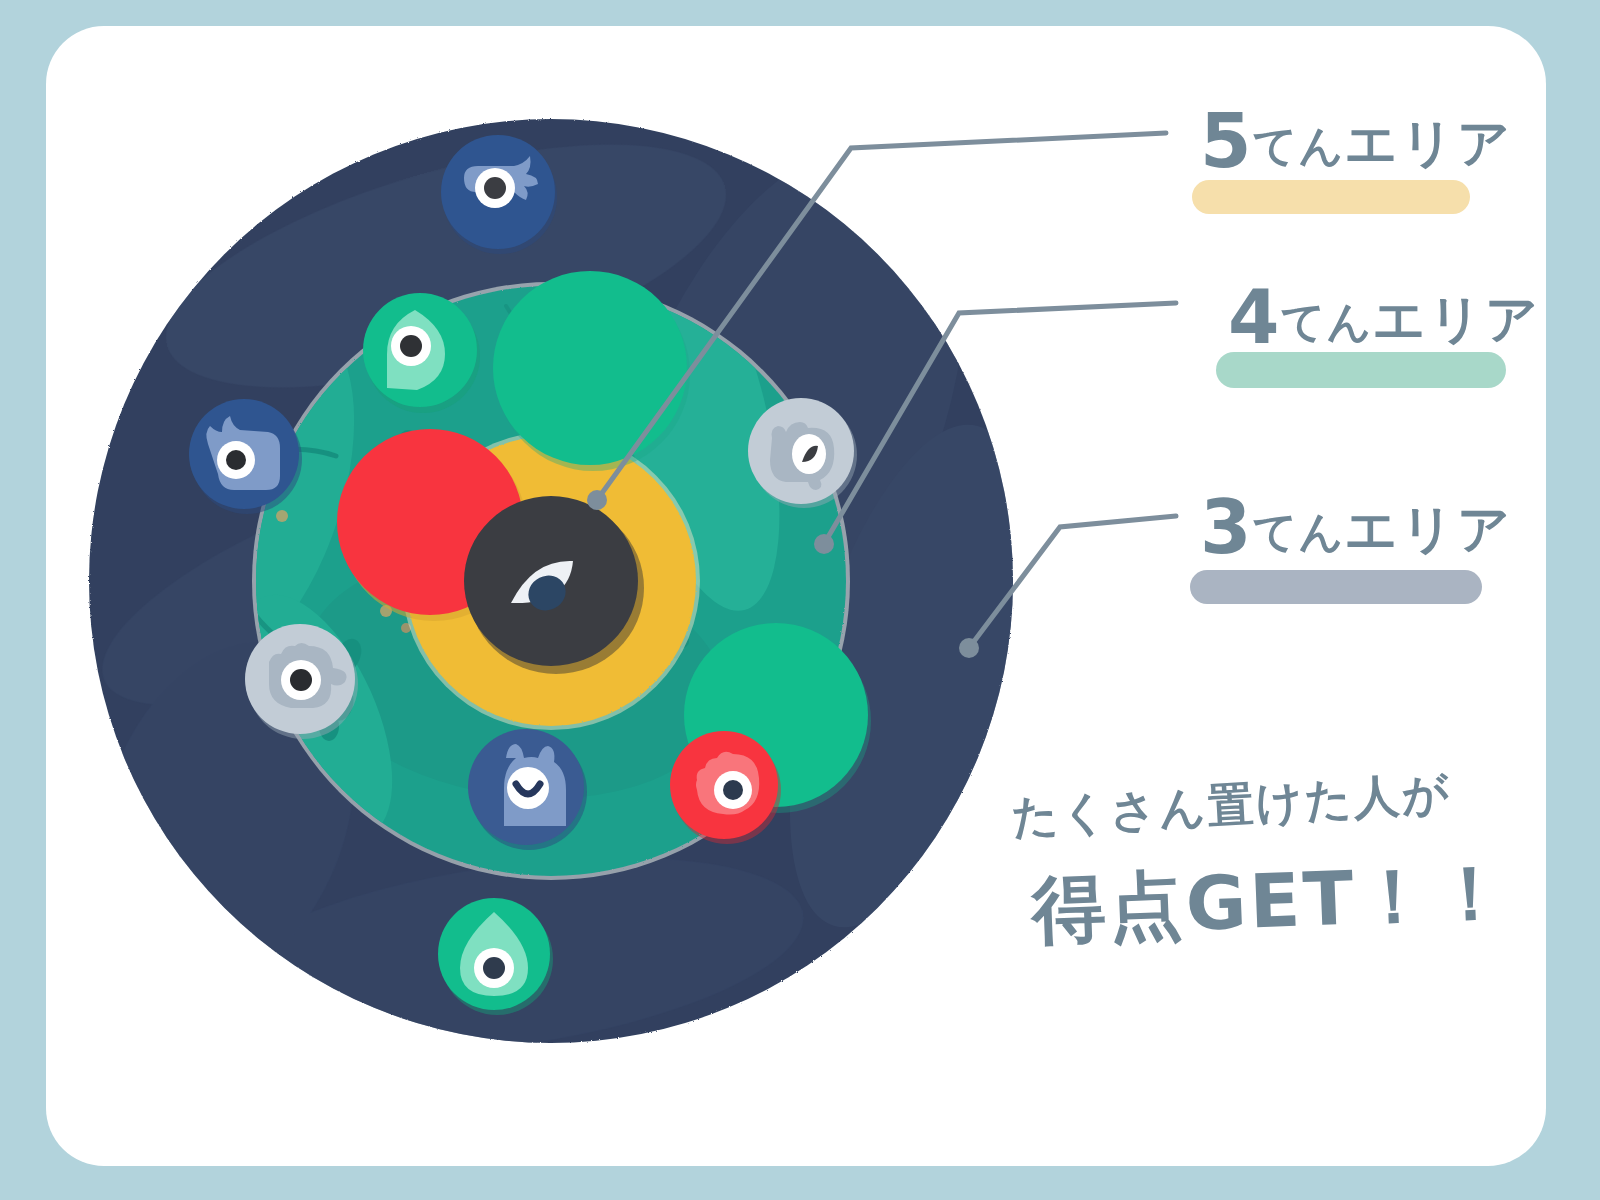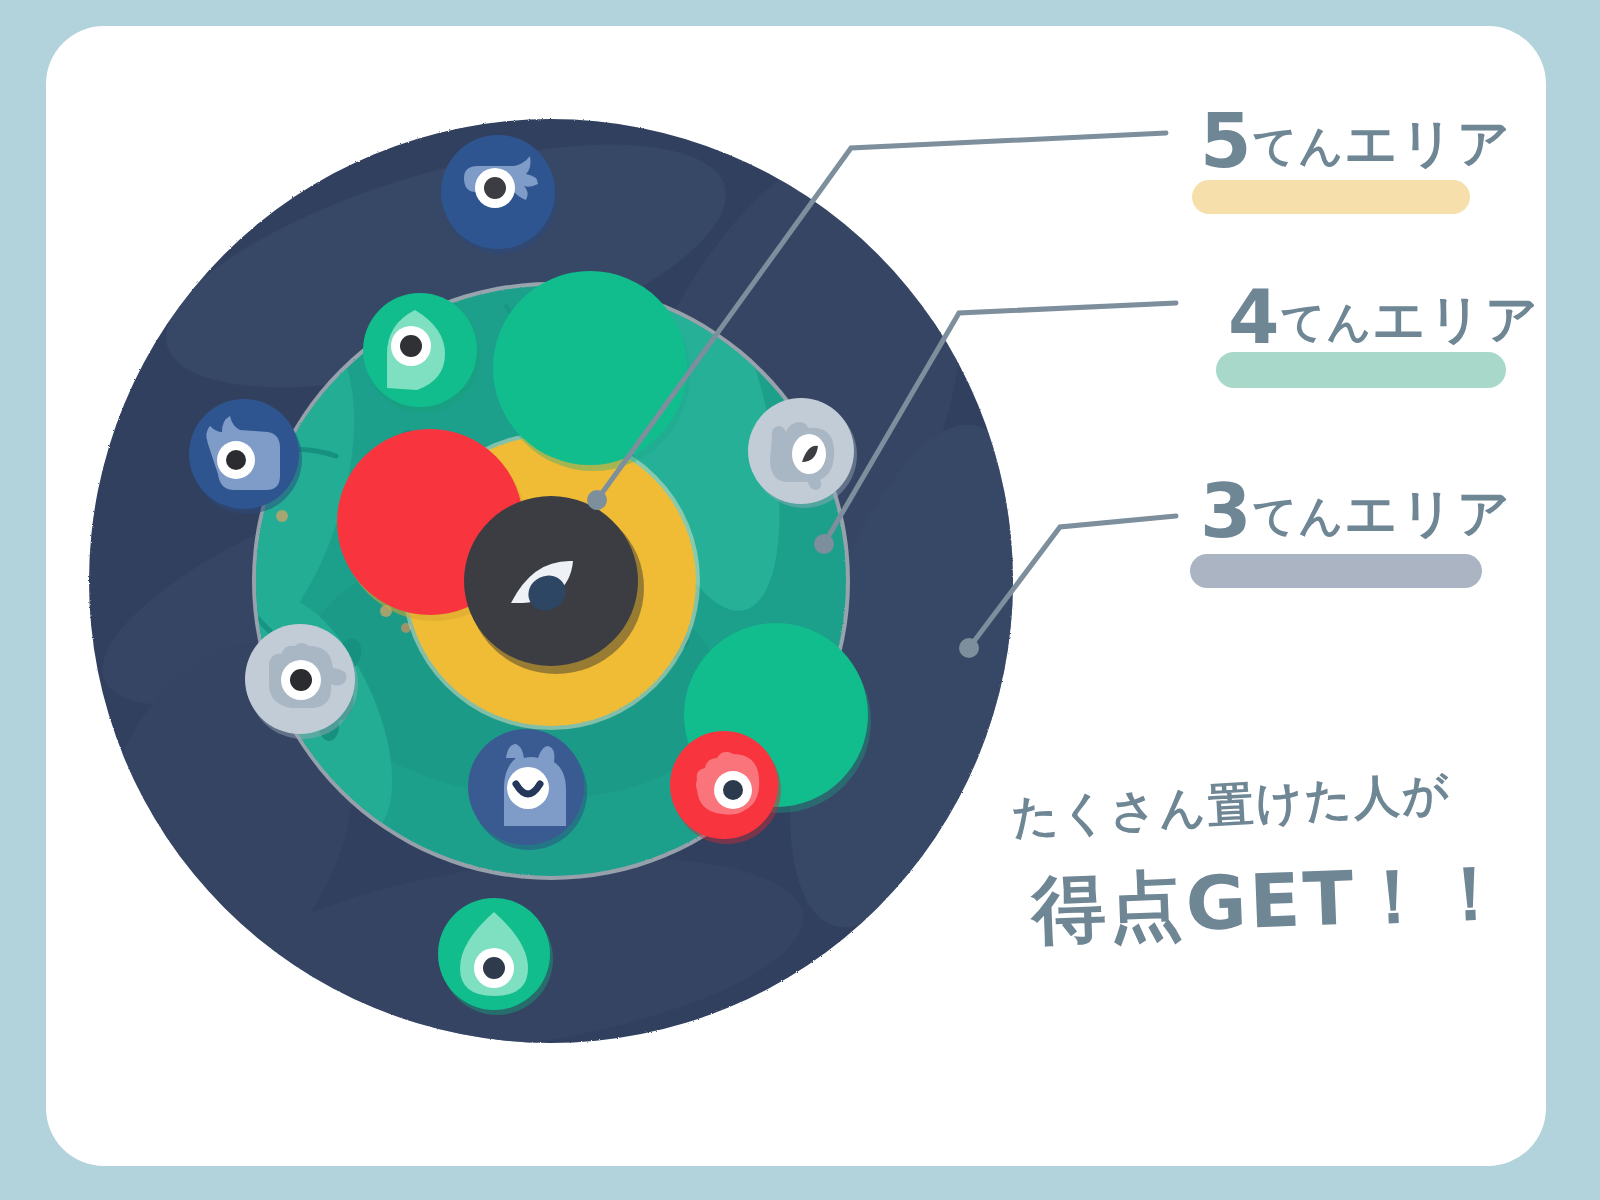--- a/index.html
+++ b/index.html
@@ -273,21 +273,21 @@
     </div>
   </div>
 
   <div class="legend-item" style="left:1206px;top:280px;margin-left:22px;">
     <div class="hl" style="left:-12px;top:72px;width:290px;height:36px;background:#a8d8c9;"></div>
     <div class="legend-text">
       <span class="big-num">4</span><span class="kana">てん</span><span class="kata">エリア</span>
     </div>
   </div>
 
-  <div class="legend-item" style="left:1200px;top:474px;">
+  <div class="legend-item" style="left:1200px;top:490px;">
     <div class="hl" style="left:-10px;top:80px;width:292px;height:34px;background:#aab4c2;"></div>
     <div class="legend-text">
       <span class="big-num">3</span><span class="kana">てん</span><span class="kata">エリア</span>
     </div>
   </div>
 
   <div class="note note-l1">たくさん置けた人が</div>
   <div class="note note-l2">得点GET！！</div>
 
 </div>

